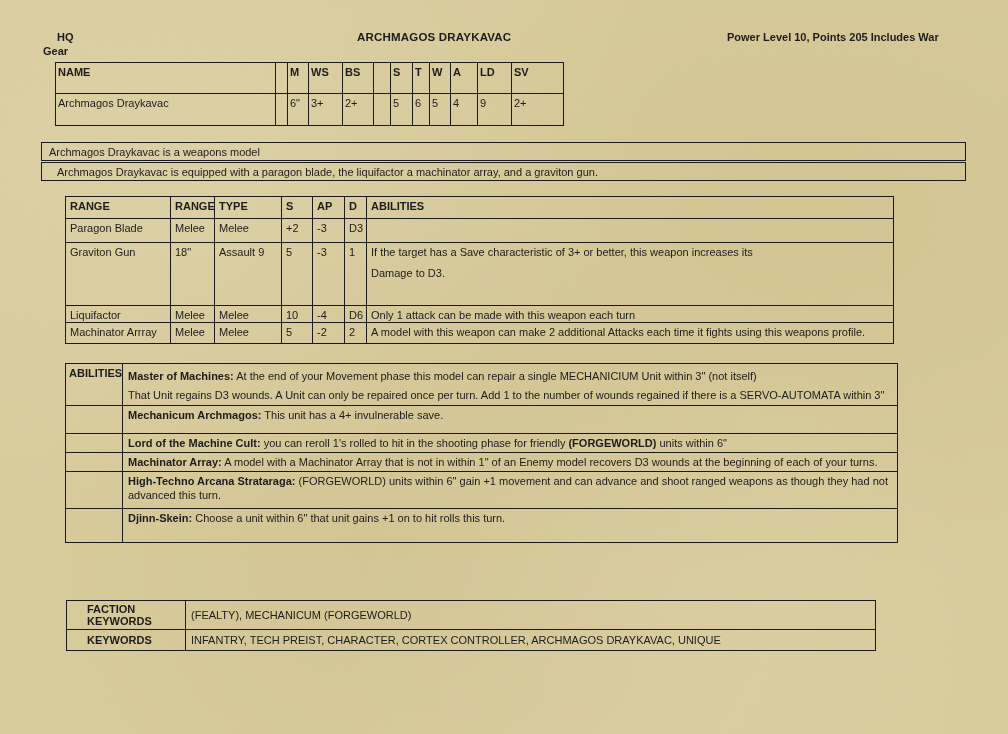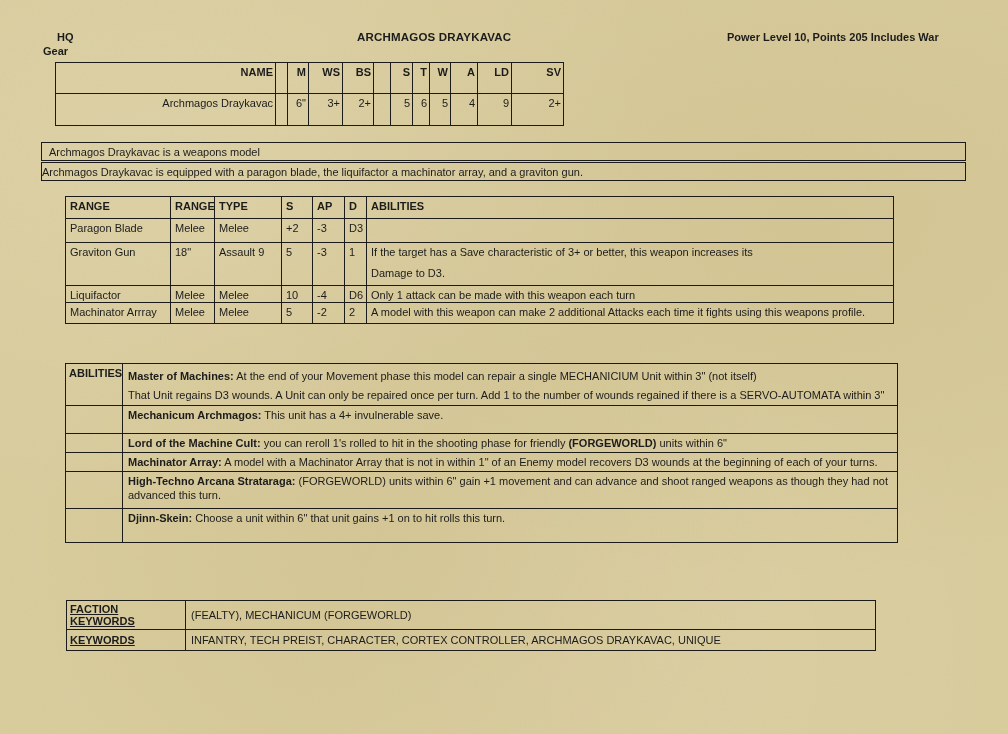--- a/index.html
+++ b/index.html
@@ -21,59 +21,59 @@
   .hq    { left:57px;  top:31px; font-weight:bold; }
   .gear  { left:43px;  top:45px; font-weight:bold; }
   .title { left:357px; top:31px; font-weight:bold; font-size:11.5px; letter-spacing:.2px; }
   .points{ left:727px; top:31px; font-weight:bold; }
 
   table { border-collapse:collapse; table-layout:fixed; position:absolute; }
   th, td { border:1.5px solid #1b1b1b; vertical-align:top; font-weight:normal; overflow:visible; }
 
   
   .stats { left:55px; top:62px; width:508px; }
-  .stats th, .stats td { text-align:right; padding:3px 2px 0 2px; }
+  .stats th, .stats td { text-align:left; padding:3px 2px 0 2px; }
   .stats .hrow { height:31px; }
   .stats .drow { height:32px; }
   .stats th { font-weight:bold; }
 
   
   .banner { position:absolute; left:41px; width:925px; height:19px; border:1.5px solid #1b1b1b;
             box-sizing:border-box; display:flex; align-items:center; }
   .banner1 { top:142px; padding-left:7px; }
-  .banner2 { top:162px; padding-left:0; }
+  .banner2 { top:162px; padding-left:15px; }
 
   
   .weapons { left:65px; top:196px; width:828px; }
   .weapons th, .weapons td { text-align:left; padding:3px 4px 0 4px; }
   .weapons th { font-weight:bold; }
   .wr-head { height:22px; }
   .wr-0 { height:24px; }
-  .wr-1 { height:43px; }
+  .wr-1 { height:63px; }
   .wr-2 { height:17px; }
   .wr-3 { height:21px; }
   .wline2 { margin-top:9px; }
 
   
   .abilities { left:65px; top:363px; width:832px; }
   .abilities td { padding:3px 5px 0 5px; }
   .abilities .lbl { font-weight:bold; padding-left:3px; }
   .ar-0 { height:41px; }
   .ar-1 { height:28px; }
   .ar-2 { height:19px; }
   .ar-3 { height:19px; }
   .ar-4 { height:37px; }
   .ar-5 { height:34px; }
   .sp-lines { line-height:19px; }
   .aline2 { margin-top:2px; }
 
   
   .keywords { left:66px; top:600px; width:809px; }
   .keywords td { vertical-align:middle; padding:2px 5px; }
-  .keywords .lbl { font-weight:bold; padding-left:3px;text-decoration:underline; }
+  .keywords .lbl { font-weight:bold; padding-left:20px; }
   .kr { height:21px; }
 </style>
 </head>
 <body>
 
 <div class="page">
 
   <svg class="texture" width="1008" height="734" xmlns="http://www.w3.org/2000/svg">
     <filter id="grain">
       <feTurbulence type="fractalNoise" baseFrequency="0.55" numOctaves="2" seed="7"></feTurbulence>

